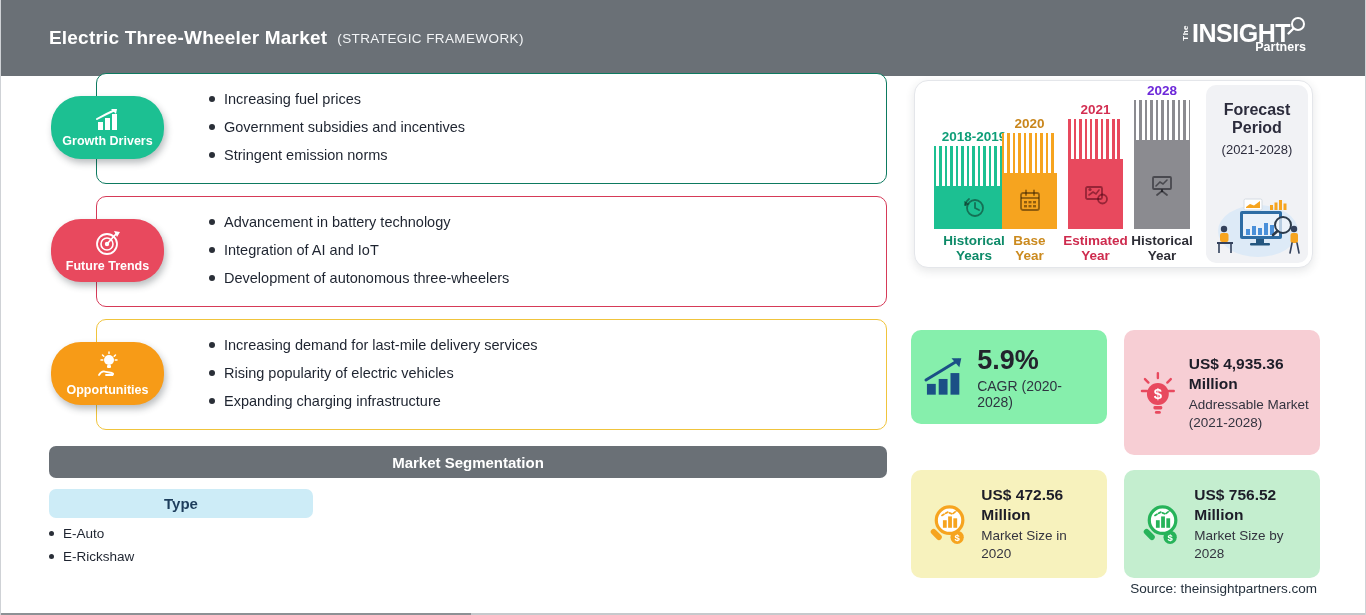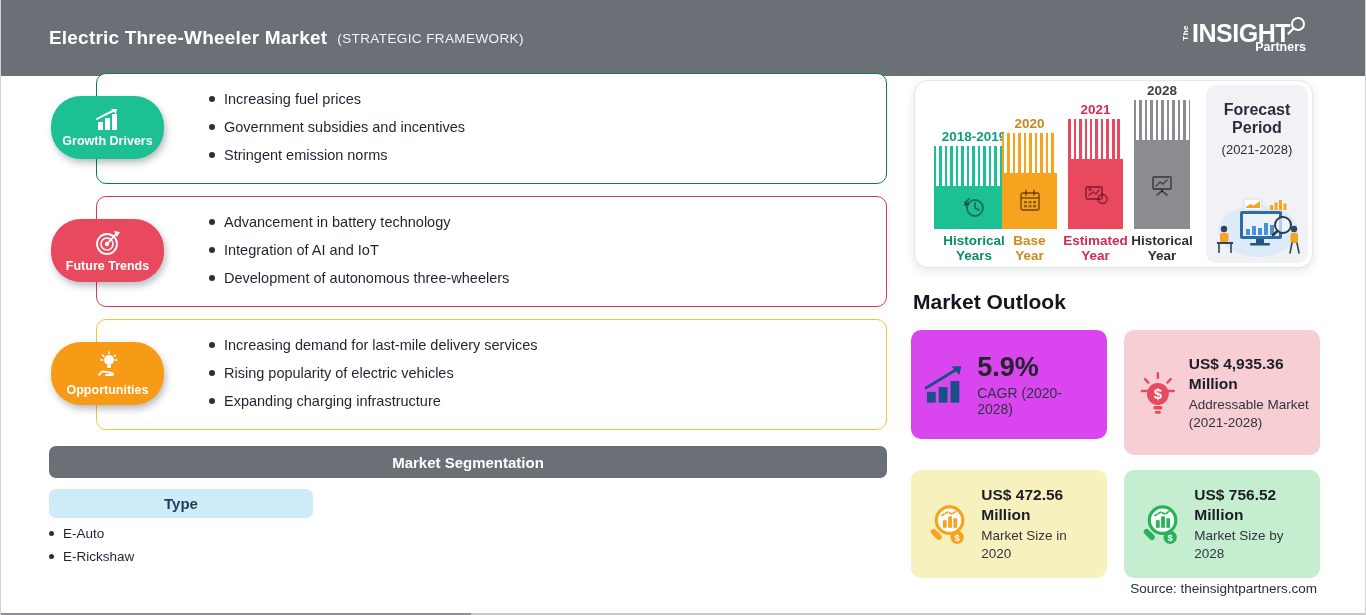--- a/index.html
+++ b/index.html
@@ -68,26 +68,26 @@
   #tbar2 { left:87px;  width:55px; top:52px; height:96px;  --c:#f6a41f; }
   #tbar3 { left:153px; width:55px; top:38px; height:110px; --c:#e8495e; }
   #tbar4 { left:219px; width:56px; top:19px; height:129px; --c:#8b8b90; }
   .tyear { position:absolute; bottom:calc(100% + 2px); left:-30%; width:160%; text-align:center;
            font-size:13.5px; font-weight:bold; }
   .tlabel { position:absolute; top:calc(100% + 4px); left:-30%; width:160%; text-align:center;
             font-size:13.5px; font-weight:bold; line-height:15px; }
   #tbar1 .tyear{color:#0f9e78;} #tbar1 .tlabel{color:#0d8a68;}
   #tbar2 .tyear{color:#c9861c;} #tbar2 .tlabel{color:#cb8a1e;}
   #tbar3 .tyear{color:#d32f52;} #tbar3 .tlabel{color:#ce2b4e;}
-  #tbar4 .tyear{color:#404040;} #tbar4 .tlabel{color:#2e2e36;}
+  #tbar4 .tyear{color:#6d28d9;} #tbar4 .tlabel{color:#2e2e36;}
 
   
   .mo-heading { position:absolute; left:912px; top:290px; font-size:21px; font-weight:bold; color:#15151f; }
   .card { position:absolute; border-radius:10px; display:flex; align-items:center; padding:0 10px 0 12px; gap:9px; }
-  #card-cagr  { left:910px;  top:330px; width:196px; height:109px; background:#d946ef; }
+  #card-cagr  { left:910px;  top:330px; width:196px; height:94px; background:#86efac; }
   #card-addr  { left:1123px; top:330px; width:196px; height:125px; background:#f7ced4; }
   #card-2020  { left:910px;  top:470px; width:196px; height:108px; background:#f7f2bd; }
   #card-2028c { left:1123px; top:470px; width:196px; height:108px; background:#c4eecf; }
   .card .big  { font-size:27px; font-weight:bold; color:#23232d; line-height:30px; }
   .card .sub  { font-size:14px; color:#2e3440; margin-top:3px; }
   .card .val  { font-size:15.5px; font-weight:bold; color:#1d1d28; line-height:20px; }
   .card .lbl  { font-size:13.5px; color:#33333f; line-height:18px; margin-top:2px; }
   .card .txt  { width:122px; }
 
   .source { position:absolute; top:581px; right:48px; width:260px; text-align:right;
@@ -288,21 +288,20 @@
           <path d="M7 14 L11 10 L14 12 L18 8" fill="none" stroke="rgba(20,20,25,.55)" stroke-width="1.6" stroke-linecap="round"></path>
           <line x1="13" y1="17" x2="13" y2="20" stroke="rgba(20,20,25,.55)" stroke-width="1.8"></line>
           <line x1="13" y1="19" x2="8" y2="23" stroke="rgba(20,20,25,.55)" stroke-width="1.8" stroke-linecap="round"></line>
           <line x1="13" y1="19" x2="18" y2="23" stroke="rgba(20,20,25,.55)" stroke-width="1.8" stroke-linecap="round"></line>
         </svg>
       </div>
       <span class="tlabel"><span>Historical</span><br><span>Year</span></span>
     </div>
   </div>
 
-  <div class="mo-heading">Market Outlook</div>
 
   <div class="card" id="card-cagr">
     <svg width="46" height="42" viewBox="0 0 46 42">
       <rect x="4" y="28" width="9" height="11" fill="#1b5086"></rect>
       <rect x="16" y="23" width="9" height="16" fill="#1b5086"></rect>
       <rect x="28" y="17" width="9" height="22" fill="#1b5086"></rect>
       <path d="M3 24 Q20 14 36 4" fill="none" stroke="#1b5086" stroke-width="3" stroke-linecap="round"></path>
       <path d="M29 2 L39 2 L37 11 Z" fill="#1b5086"></path>
     </svg>
     <div class="txt">

